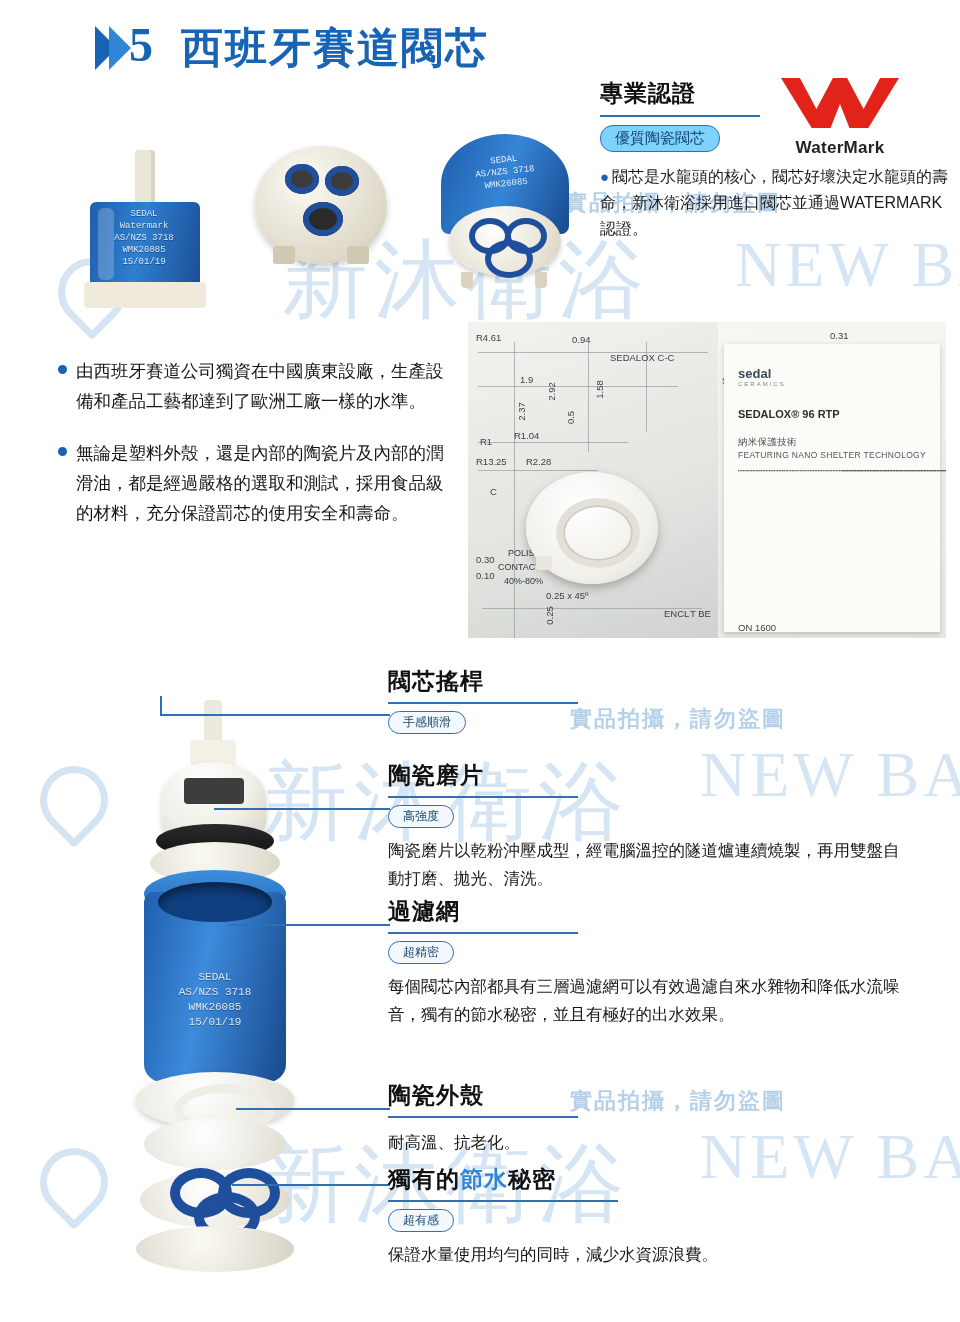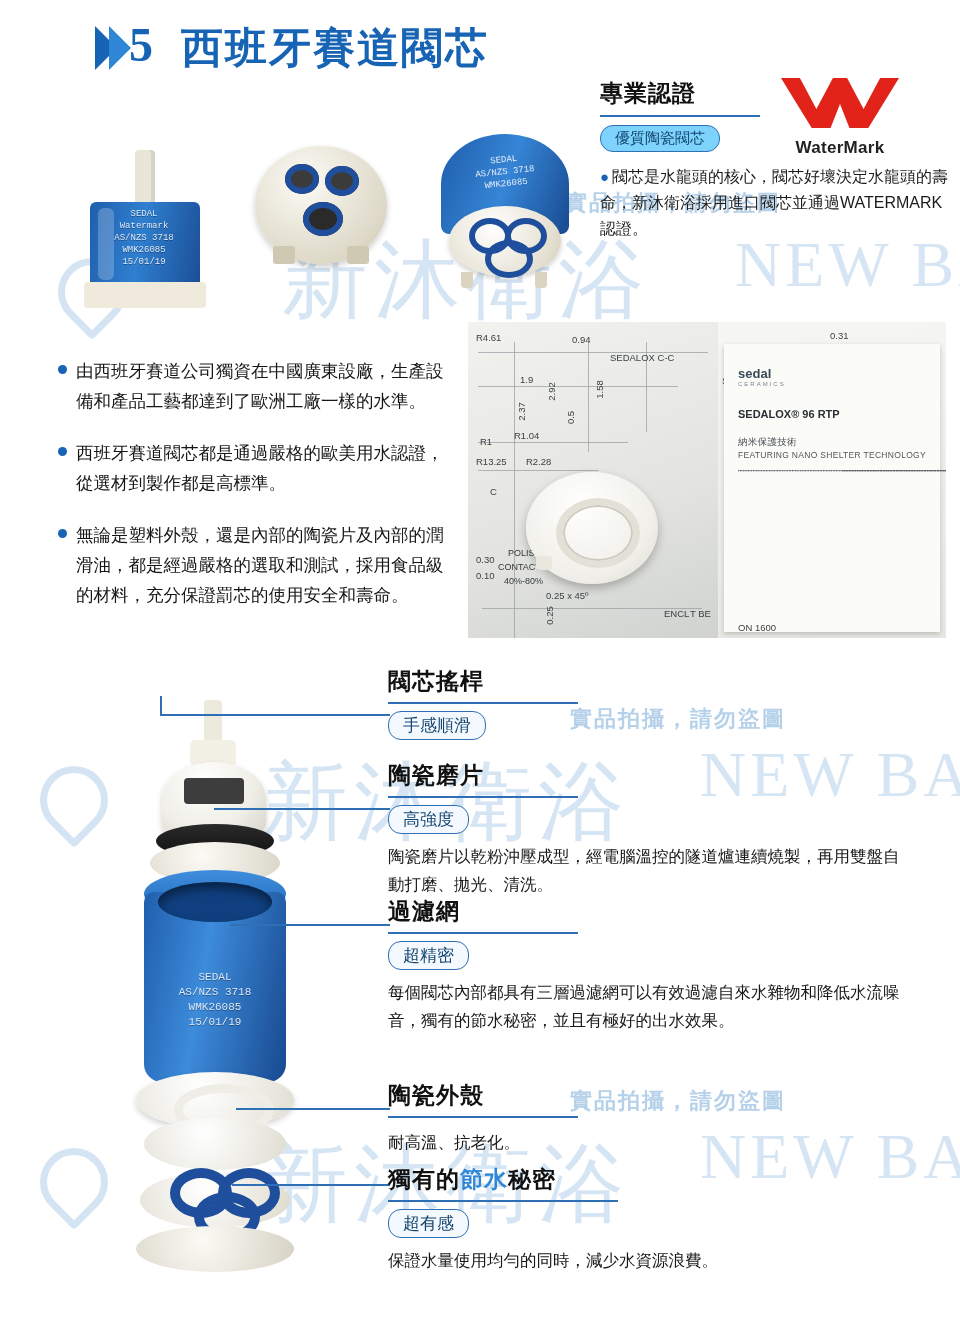--- a/index.html
+++ b/index.html
@@ -245,21 +245,21 @@
     background:radial-gradient(circle at 42% 30%,#fbfaf4,#d5d2c4);
   }
 
   
   .co{position:absolute;}
   .co-h{font-size:23px;font-weight:700;color:#111;letter-spacing:1px;}
   .co-h .accent{color:#2f86d6;}
   .co-rule{height:2px;background:#2f6fb5;margin:5px 0 7px 0;}
   .co-pill{
     display:inline-block;border:1px solid #2f6fb5;border-radius:13px;
-    padding:2px 14px;font-size:17px;color:#14456f;background:#f4f9ff;
+    padding:2px 14px;font-size:12px;color:#14456f;background:#f4f9ff;
   }
   .co-body{margin-top:8px;font-size:16.5px;line-height:28px;color:#181818;}
 
   .leader{position:absolute;background:#2f6fb5;height:1.6px;}
   .leader-v{position:absolute;background:#2f6fb5;width:1.6px;}
 </style>
 </head>
 <body>
 
 <div class="page">
@@ -328,24 +328,20 @@
     <div class="mark">
       <div class="red"></div>
     </div>
     <div class="label">WaterMark</div>
   </div>
 
   <div class="bullets">
     <div class="bullet">
       <div class="bd"></div>
       <div class="bt">由西班牙賽道公司獨資在中國廣東設廠，生產設備和產品工藝都達到了歐洲工廠一樣的水準。</div>
-    </div>
-    <div class="bullet">
-      <div class="bd"></div>
-      <div class="bt">西班牙賽道閥芯都是通過嚴格的歐美用水認證，從選材到製作都是高標準。</div>
     </div>
     <div class="bullet">
       <div class="bd"></div>
       <div class="bt">無論是塑料外殼，還是內部的陶瓷片及內部的潤滑油，都是經過嚴格的選取和測試，採用食品級的材料，充分保證罰芯的使用安全和壽命。</div>
     </div>
   </div>
 
   <div class="tech">
 
     <div class="draw">

